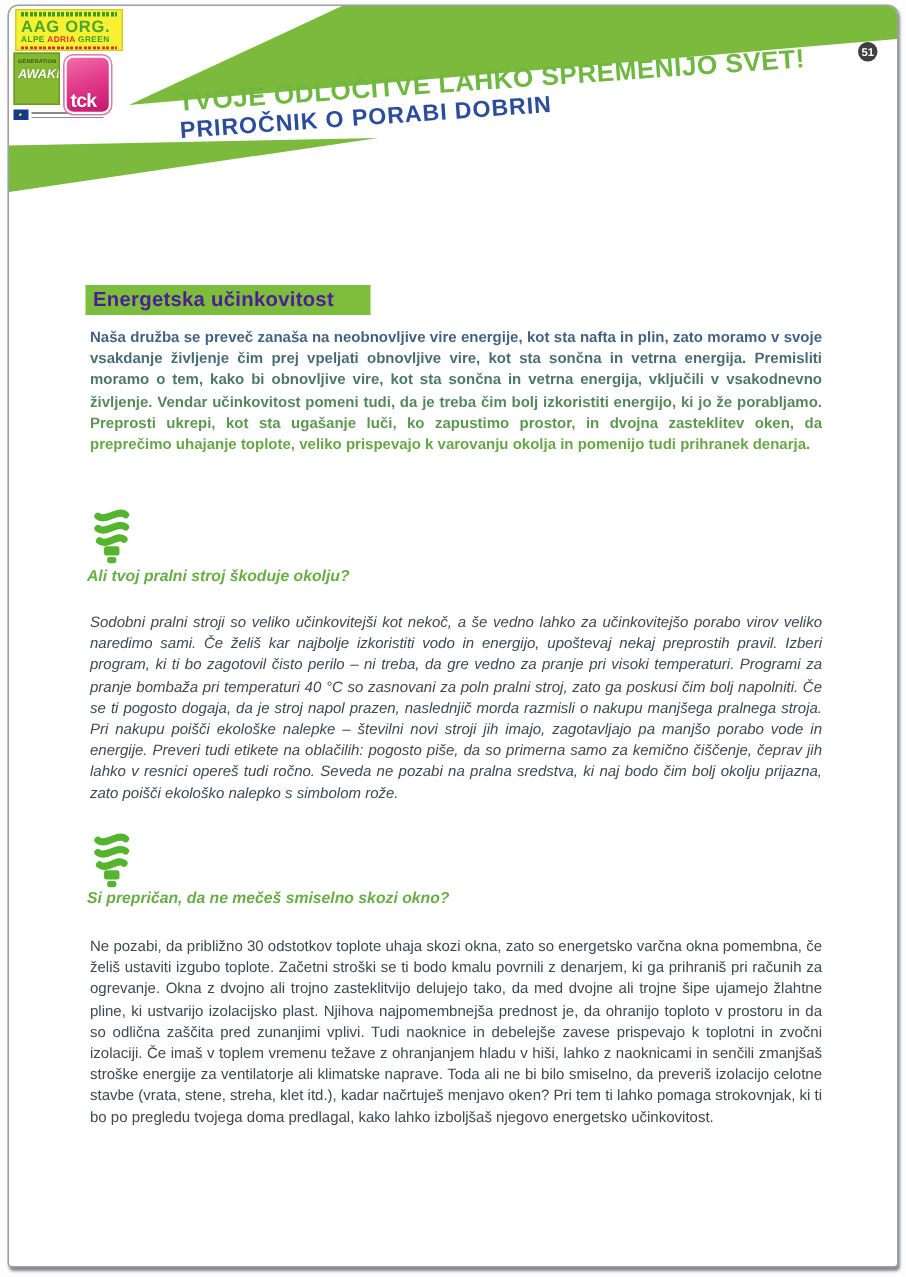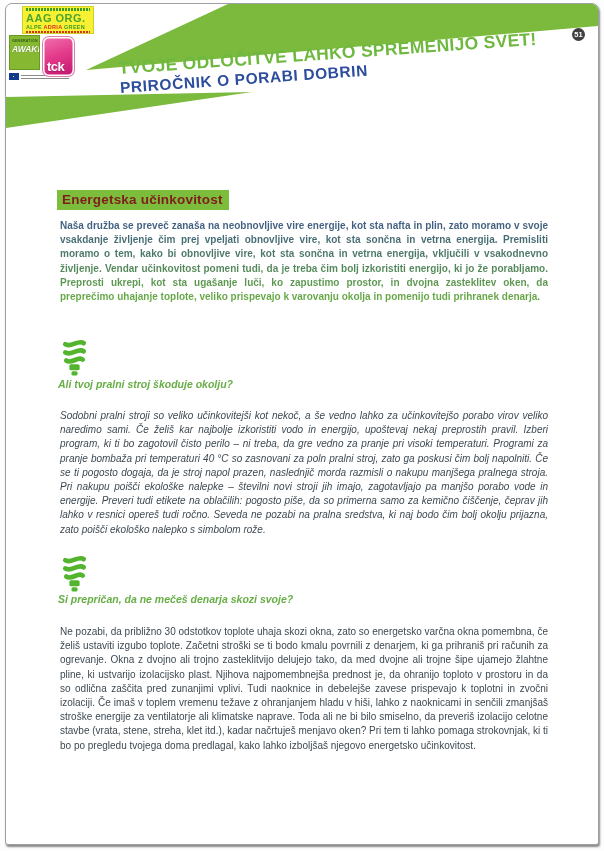--- a/index.html
+++ b/index.html
@@ -14,21 +14,21 @@
     background:#ffffff;
     border:1px solid #9aa0a4;
     border-radius:7px 7px 3px 3px;
     box-shadow:1px 2px 2px rgba(40,40,40,.55);
     overflow:hidden;
   }
   
   .band{position:absolute;left:0;top:0;width:592px;height:130px;}
   
   .aag{
-    position:absolute;left:16px;top:2px;width:72px;height:28px;
+    position:absolute;left:4px;top:2px;width:72px;height:28px;
     background:#f8f032;border:1px solid #cfd02a;box-sizing:border-box;
     padding:1px 3px;overflow:hidden;
   }
   .fineprint{height:3px;background:repeating-linear-gradient(90deg,#3a9c28 0 2px,transparent 2px 3px);margin-bottom:1px;}
   .fineprint.red{background:repeating-linear-gradient(90deg,#d93025 0 2px,transparent 2px 3px);height:2px;margin-top:1px;}
   .aag-title{font-size:11px;font-weight:700;color:#4aa52e;letter-spacing:.5px;line-height:12px;}
   .aag-sub{font-size:5.5px;font-weight:700;line-height:6px;letter-spacing:.3px;}
   .aag-sub .g{color:#3a9c28;} .aag-sub .r{color:#d93025;}
   .ga{
     position:absolute;left:3px;top:31px;width:31px;height:35px;
@@ -64,23 +64,23 @@
   .subheadline{font-size:15.5px;font-weight:700;color:#2c4d9d;letter-spacing:.6px;line-height:18px;margin-top:1px;white-space:nowrap;}
   
   .badge{
     position:absolute;right:13px;top:24px;width:13px;height:13px;border-radius:50%;
     background:#404040;color:#fff;font-size:7.5px;font-weight:700;
     line-height:13px;text-align:center;
   }
   
   .sec-title{
     position:absolute;left:51px;top:186px;
-    background:#7dbd3c;color:#7f1d1d;
+    background:#7dbd3c;color:#4c1d95;
     font-size:13.5px;font-weight:700;letter-spacing:.2px;
-    padding:2px 6px 3px 5px;
+    padding:2px 24px 3px 5px;
   }
   
   .para{
     position:absolute;left:54px;width:488px;margin:0;
     font-size:10px;line-height:14.2px;text-align:justify;
     color:#3d4952;
   }
   .intro{top:215px;font-weight:700;color:#5f9e44;}
   @supports ((-webkit-background-clip:text) or (background-clip:text)){
     .intro{
@@ -163,16 +163,16 @@
 
   <svg class="cfl i2" viewBox="0 0 26 40" aria-hidden="true">
     <g stroke="#53b42e" stroke-width="4.6" fill="none" stroke-linecap="round">
       <path d="M4 7 C 9 11, 17 2, 22 6"></path>
       <path d="M4 15 C 9 19, 17 10, 22 14"></path>
       <path d="M5 23 C 10 27, 17 18, 21 22"></path>
     </g>
     <rect x="8" y="26.5" width="10" height="6" rx="1.5" fill="#53b42e"></rect>
     <rect x="10" y="33.5" width="6" height="4" rx="1.5" fill="#53b42e"></rect>
   </svg>
-  <div class="question q2">Si prepričan, da ne mečeš denarja skozi svoje?</div>
+  <div class="question q2">Si prepričan, da ne mečeš smiselno skozi okno?</div>
   <p class="para b2">Ne pozabi, da približno 30 odstotkov toplote uhaja skozi okna, zato so energetsko varčna okna pomembna, če želiš ustaviti izgubo toplote. Začetni stroški se ti bodo kmalu povrnili z denarjem, ki ga prihraniš pri računih za ogrevanje. Okna z dvojno ali trojno zasteklitvijo delujejo tako, da med dvojne ali trojne šipe ujamejo žlahtne pline, ki ustvarijo izolacijsko plast. Njihova najpomembnejša prednost je, da ohranijo toploto v prostoru in da so odlična zaščita pred zunanjimi vplivi. Tudi naoknice in debelejše zavese prispevajo k toplotni in zvočni izolaciji. Če imaš v toplem vremenu težave z ohranjanjem hladu v hiši, lahko z naoknicami in senčili zmanjšaš stroške energije za ventilatorje ali klimatske naprave. Toda ali ne bi bilo smiselno, da preveriš izolacijo celotne stavbe (vrata, stene, streha, klet itd.), kadar načrtuješ menjavo oken? Pri tem ti lahko pomaga strokovnjak, ki ti bo po pregledu tvojega doma predlagal, kako lahko izboljšaš njegovo energetsko učinkovitost.</p>
 
 </div>
 
 </body></html>

